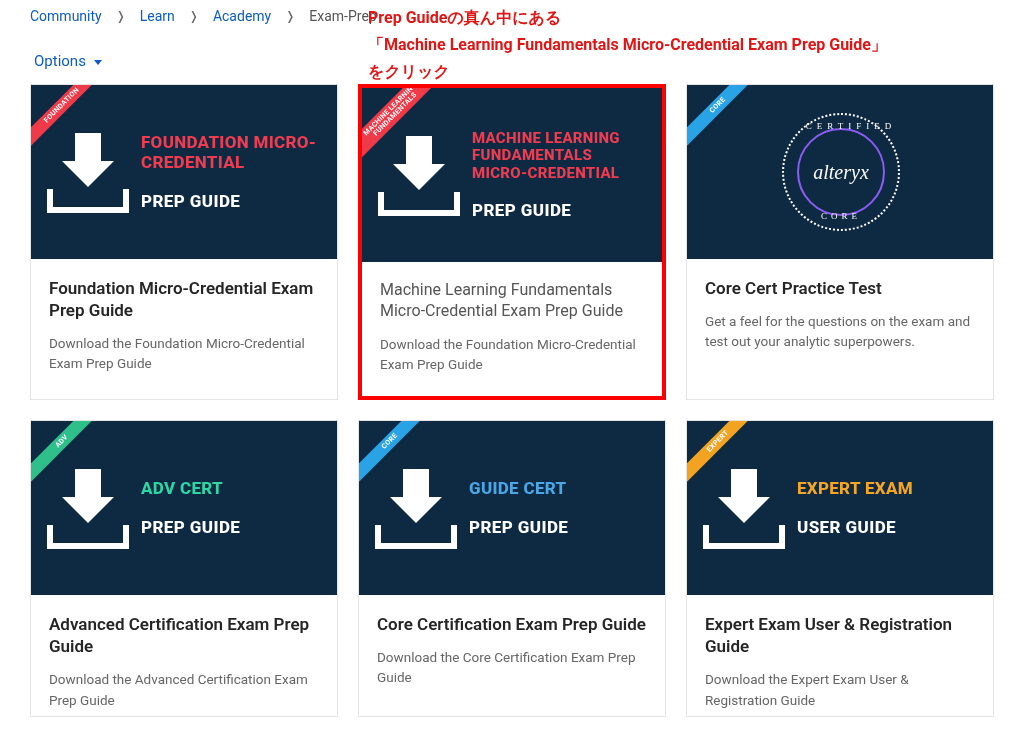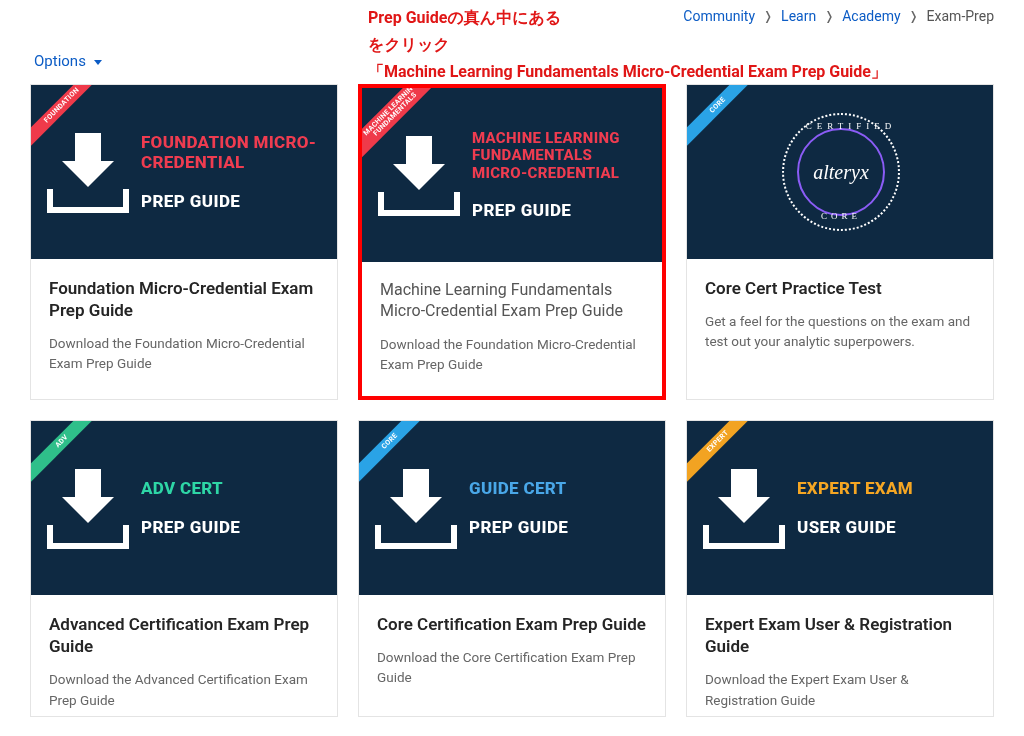--- a/index.html
+++ b/index.html
@@ -12,22 +12,21 @@
     overflow: hidden;
     position: relative;
   }
 
   
   .breadcrumb {
     padding: 8px 30px 4px;
     font-size: 14px;
     display: flex;
     align-items: center;
-    gap: 8px;
-    justify-content: flex-end;
+    gap: 14px;
   }
   .breadcrumb a { color: #0c5cc5; text-decoration: none; }
   .breadcrumb .bc-sep { color: #666; font-size: 12px; }
   .breadcrumb .bc-current { color: #555; }
 
   
   .annotation {
     position: absolute;
     top: 4px;
     left: 368px;
@@ -222,22 +221,22 @@
   <span class="bc-sep">❭</span>
   <a href="#">Learn</a>
   <span class="bc-sep">❭</span>
   <a href="#">Academy</a>
   <span class="bc-sep">❭</span>
   <span class="bc-current">Exam-Prep</span>
 </nav>
 
 <div class="annotation">
   <div>Prep Guideの真ん中にある</div>
+  <div>「Machine Learning Fundamentals Micro-Credential Exam Prep Guide」</div>
   <div>をクリック</div>
-  <div>「Machine Learning Fundamentals Micro-Credential Exam Prep Guide」</div>
 </div>
 
 <div class="options">
   <a href="#">
     <span>Options</span>
     <span class="caret-down"></span>
   </a>
 </div>
 
 <div class="grid">

